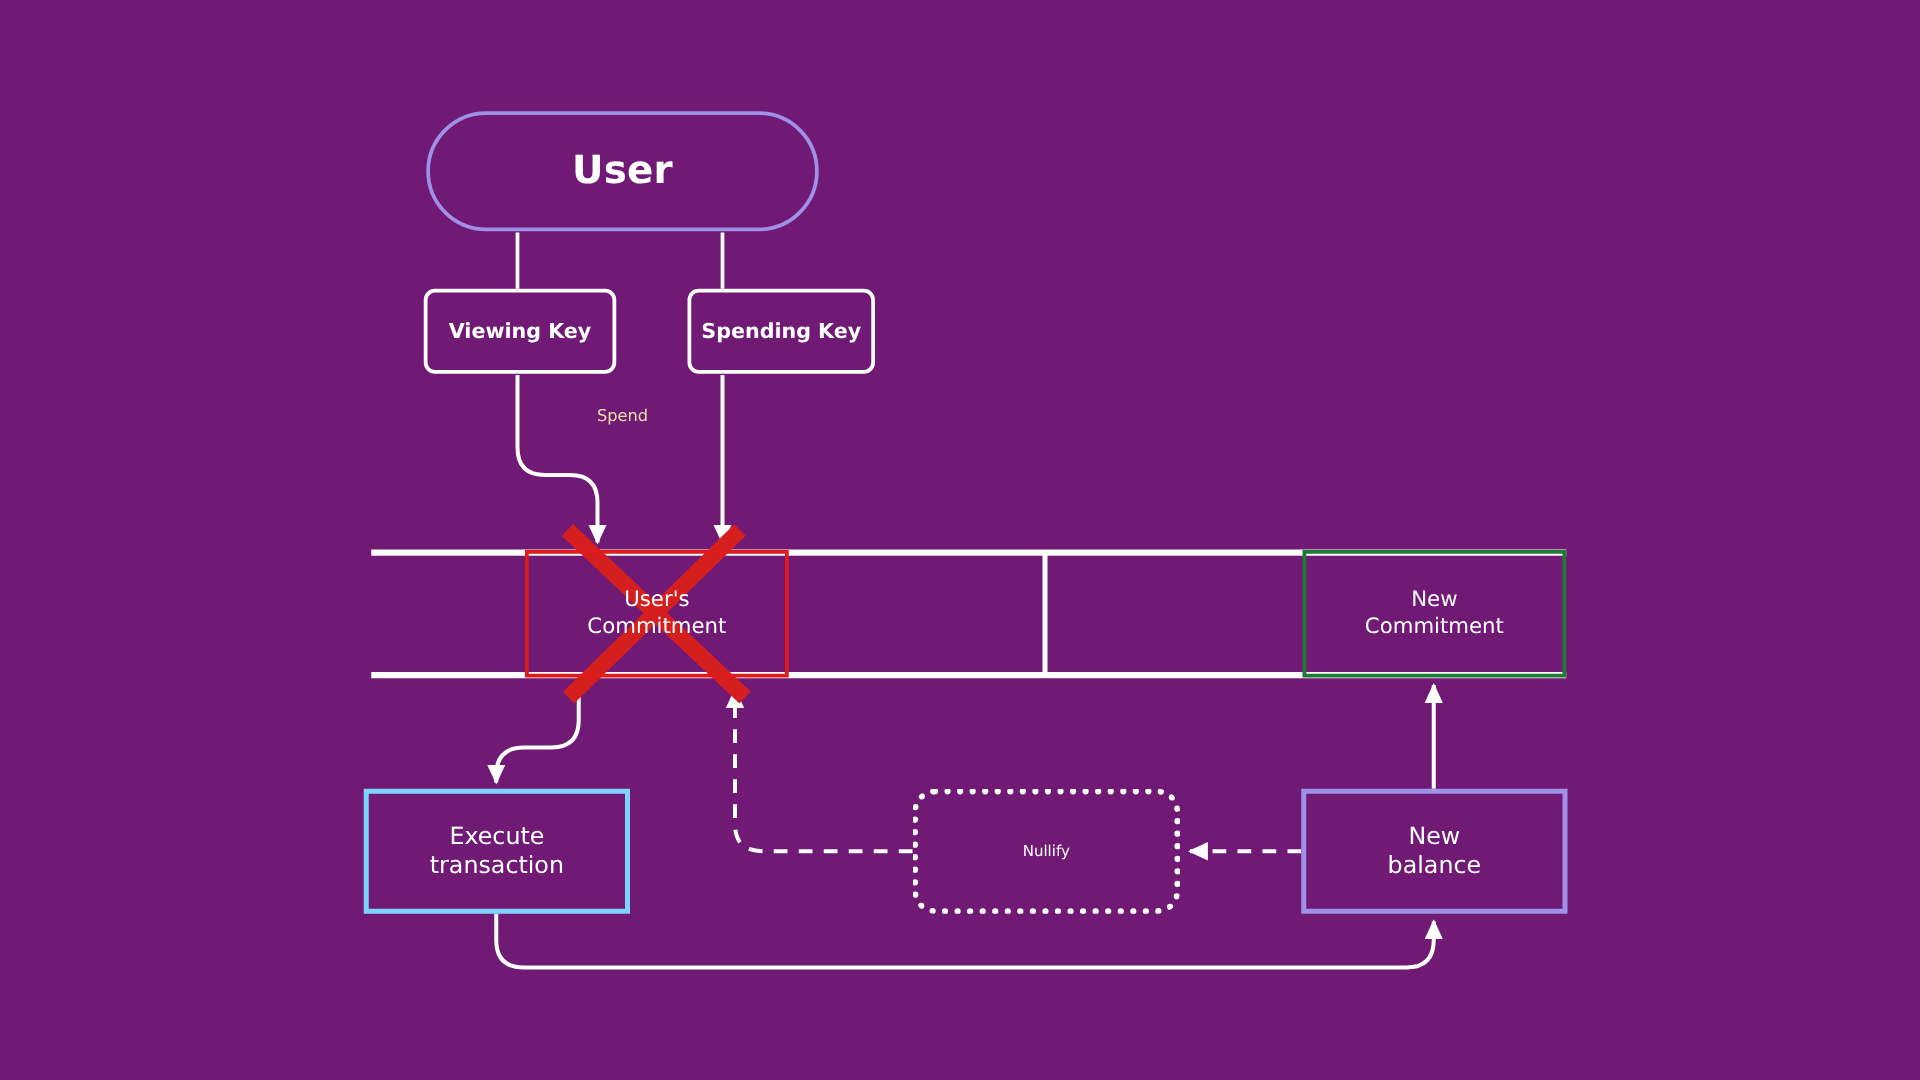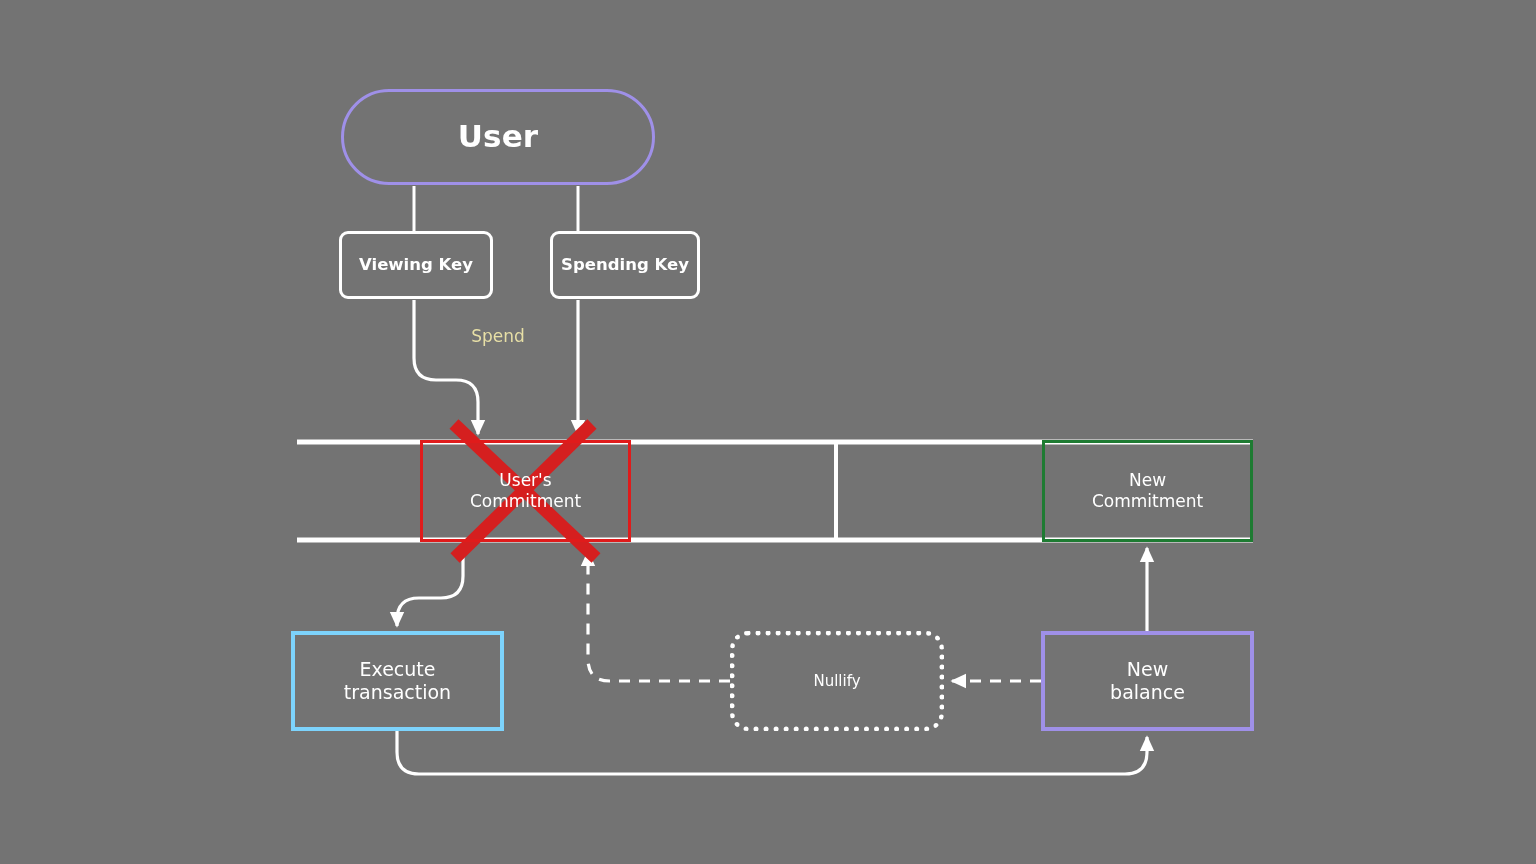--- a/index.html
+++ b/index.html
@@ -10,21 +10,21 @@
   body {
     width: 1536px;
     height: 864px;
     overflow: hidden;
     font-family: "DejaVu Sans", "Liberation Sans", sans-serif;
   }
   #stage {
     position: relative;
     width: 1536px;
     height: 864px;
-    background: #737373;
+    background: #701a75;
   }
   #wires {
     position: absolute;
     left: 0;
     top: 0;
     width: 1536px;
     height: 864px;
   }
   .node {
     position: absolute;
@@ -84,36 +84,36 @@
   #node-execute-transaction {
     left: 291px; top: 631px; width: 213px; height: 100px;
     border: 4px solid #7dd3fc;
     font-size: 19px;
     font-weight: 500;
   }
   #node-nullify {
     left: 730px; top: 631px; width: 214px; height: 100px;
     border: 5px dotted #ffffff;
     border-radius: 18px;
-    font-size: 15px;
+    font-size: 12px;
     font-weight: 500;
   }
   #node-new-balance {
     left: 1041px; top: 631px; width: 213px; height: 100px;
     border: 4px solid #9f90e8;
     font-size: 19px;
     font-weight: 500;
   }
   
   #edge-label-spend {
     position: absolute;
     left: 438px; top: 326px; width: 120px;
     text-align: center;
     color: #e7dfa6;
-    font-size: 17px;
+    font-size: 13px;
     font-weight: 500;
     z-index: 3;
   }
   .x-mark { z-index: 5; }
 </style>
 </head>
 <body>
 
 <div id="stage">
 

